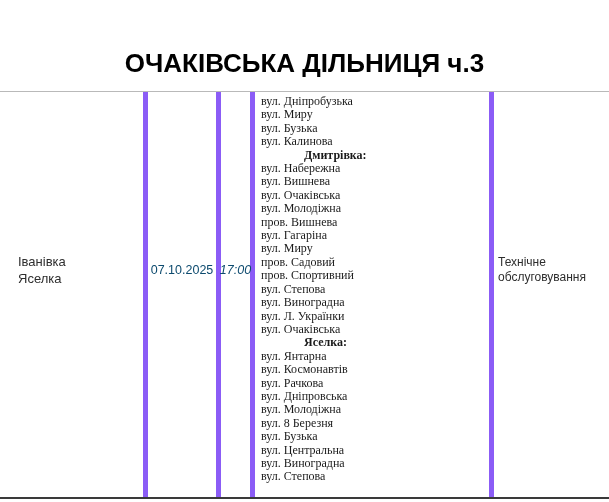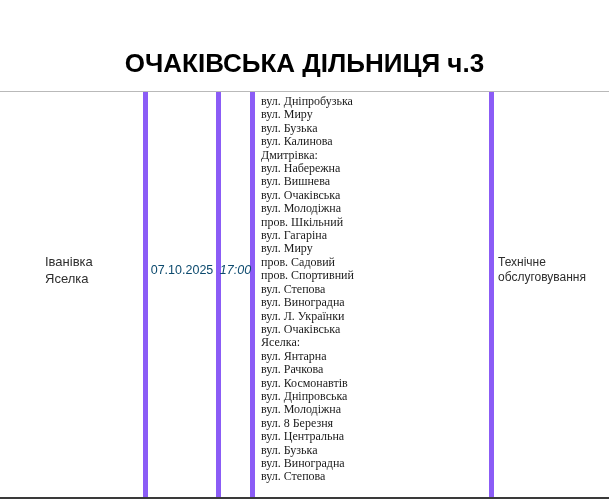--- a/index.html
+++ b/index.html
@@ -46,21 +46,21 @@
 
   
   .vcenter {
     display: flex;
     flex-direction: column;
     justify-content: center;
     padding-bottom: 50px;
     height: 100%;
   }
 
-  .col-settlements .vcenter { padding-left: 18px; margin-left: 27px; }
+  .col-settlements .vcenter { padding-left: 18px; }
   .settlement-line {
     font-size: 13px;
     line-height: 17px;
     color: #2e2e2e;
   }
 
   .col-date .vcenter, .col-time-start .vcenter, .col-time-end .vcenter {
     align-items: center;
     padding-left: 0;
   }
@@ -74,21 +74,21 @@
     padding: 3px 2px 0 6px;
     overflow: hidden;
   }
   .street-line {
     font-family: "Liberation Serif", serif;
     font-size: 12px;
     line-height: 13.4px;
     color: #1a1a1a;
     white-space: nowrap;
   }
-  .street-line.bold { font-weight: normal; }
+  .street-line.bold { font-weight: bold; margin-left: 43px; }
 
   .col-reason .vcenter { padding-left: 4px; }
   .reason-line {
     font-size: 12px;
     line-height: 14.5px;
     color: #2e2e2e;
     white-space: nowrap;
   }
 </style>
 </head>
@@ -123,38 +123,38 @@
     <div class="col col-streets bordered">
         <div class="street-line">вул. Дніпробузька</div>
         <div class="street-line">вул. Миру</div>
         <div class="street-line">вул. Бузька</div>
         <div class="street-line">вул. Калинова</div>
         <div class="street-line bold">Дмитрівка:</div>
         <div class="street-line">вул. Набережна</div>
         <div class="street-line">вул. Вишнева</div>
         <div class="street-line">вул. Очаківська</div>
         <div class="street-line">вул. Молодіжна</div>
-        <div class="street-line">пров. Шкільний</div>
+        <div class="street-line">пров. Вишнева</div>
         <div class="street-line">вул. Гагаріна</div>
         <div class="street-line">вул. Миру</div>
         <div class="street-line">пров. Садовий</div>
         <div class="street-line">пров. Спортивний</div>
         <div class="street-line">вул. Степова</div>
         <div class="street-line">вул. Виноградна</div>
         <div class="street-line">вул. Л. Українки</div>
         <div class="street-line">вул. Очаківська</div>
         <div class="street-line bold">Яселка:</div>
         <div class="street-line">вул. Янтарна</div>
+        <div class="street-line">вул. Космонавтів</div>
         <div class="street-line">вул. Рачкова</div>
-        <div class="street-line">вул. Космонавтів</div>
         <div class="street-line">вул. Дніпровська</div>
         <div class="street-line">вул. Молодіжна</div>
         <div class="street-line">вул. 8 Березня</div>
+        <div class="street-line">вул. Бузька</div>
         <div class="street-line">вул. Центральна</div>
-        <div class="street-line">вул. Бузька</div>
         <div class="street-line">вул. Виноградна</div>
         <div class="street-line">вул. Степова</div>
       </div>
 
     <div class="col col-reason">
       <div class="vcenter">
           <div class="reason-line">Технічне</div>
           <div class="reason-line">обслуговування</div>
         </div>
     </div>

